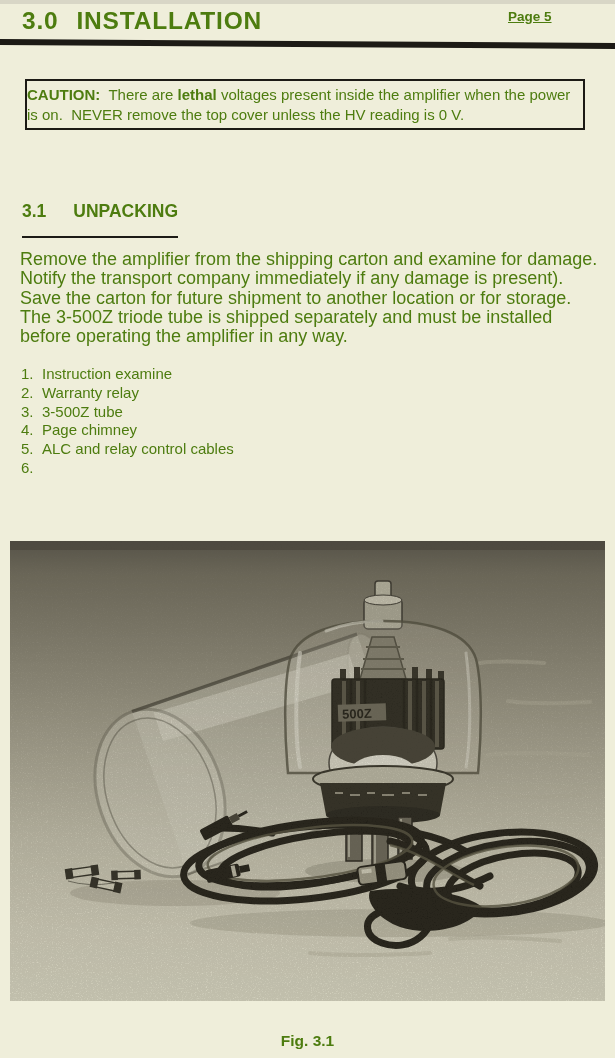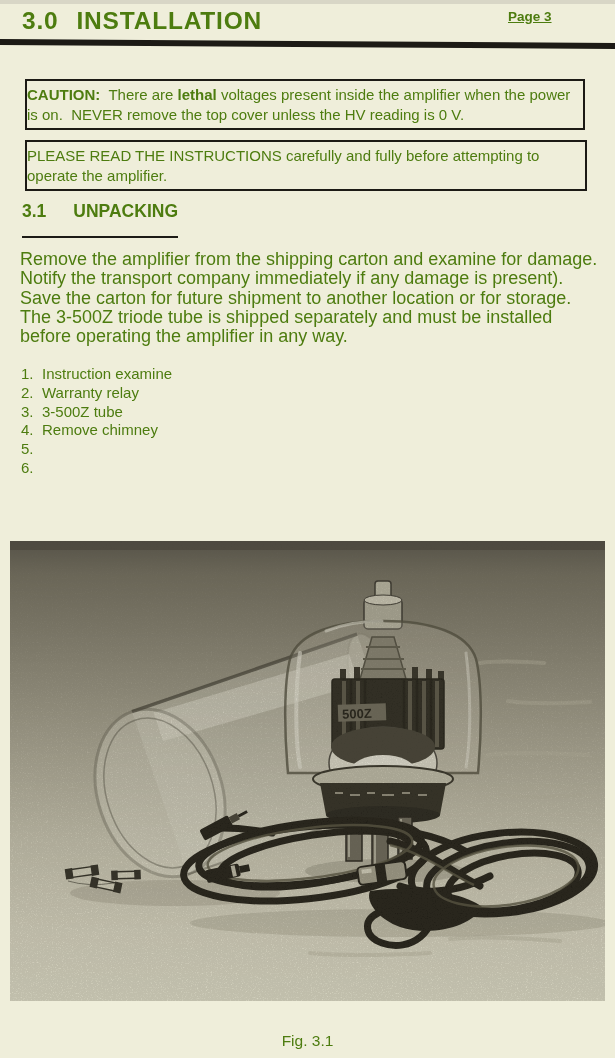--- a/index.html
+++ b/index.html
@@ -24,36 +24,35 @@
   
   .bodytxt{position:absolute;left:20px;width:586px;font-size:18px;line-height:19.3px;white-space:pre-wrap;margin:0;}
   .p1{top:246px;}
   .p2{top:343px;}
   .inc-list{position:absolute;top:361px;left:21px;margin:0;padding:0;list-style:none;font-size:15px;}
   .inc-list li{display:flex;height:18.8px;align-items:baseline;}
   .inc-list .num{width:21px;flex:0 0 21px;}
   
   .fig{position:absolute;top:537px;left:10px;width:595px;height:460px;margin:0;}
   .fig svg{display:block;}
-  .fig-caption{position:absolute;top:1028px;left:10px;width:595px;text-align:center;font-size:15.5px;font-weight:normal;}
+  .fig-caption{position:absolute;top:1028px;left:10px;width:595px;text-align:center;font-size:15.5px;font-weight:bold;}
 </style>
 </head>
 <body>
 
 <div class="page">
 
   <div class="hdr-title">
     <span class="sec-num">3.0</span><span>INSTALLATION</span>
   </div>
-  <div class="hdr-page">Page 3</div>
+  <div class="hdr-page">Page 5</div>
   <div class="hdr-rule"></div>
 
   <div class="box caution"><b>CAUTION:</b><span>  There are </span><b>lethal</b><span> voltages present inside the amplifier when the power is on.  NEVER remove the top cover unless the HV reading is 0 V.</span></div>
 
-  <div class="box notice"><span>PLEASE READ THE INSTRUCTIONS carefully and fully before attempting to operate the amplifier.</span></div>
 
   <div class="sec-hd">
     <span class="sec-num">3.1</span><span>UNPACKING</span>
   </div>
 
   <p class="bodytxt p1">Remove the amplifier from the shipping carton and examine for damage.  Notify the transport company immediately if any damage is present).  Save the carton for future shipment to another location or for storage.  The 3-500Z triode tube is shipped separately and must be installed before operating the amplifier in any way.</p>
 
   <ol class="inc-list">
     <li>
         <span class="num">1.</span>
@@ -62,24 +61,25 @@
     <li>
         <span class="num">2.</span>
         <span>Warranty relay</span>
       </li>
     <li>
         <span class="num">3.</span>
         <span>3-500Z tube</span>
       </li>
     <li>
         <span class="num">4.</span>
-        <span>Remove chimney</span>
+        <span>Page chimney</span>
       </li>
     <li>
         <span class="num">5.</span>
+        <span>ALC and relay control cables</span>
       </li>
     <li>
         <span class="num">6.</span>
       </li>
   </ol>
 
   <figure class="fig">
     <svg width="595" height="460" viewBox="0 0 595 460" xmlns="http://www.w3.org/2000/svg">
       <defs>
         <linearGradient id="bgGrad" x1="0" y1="0" x2="0" y2="1">

